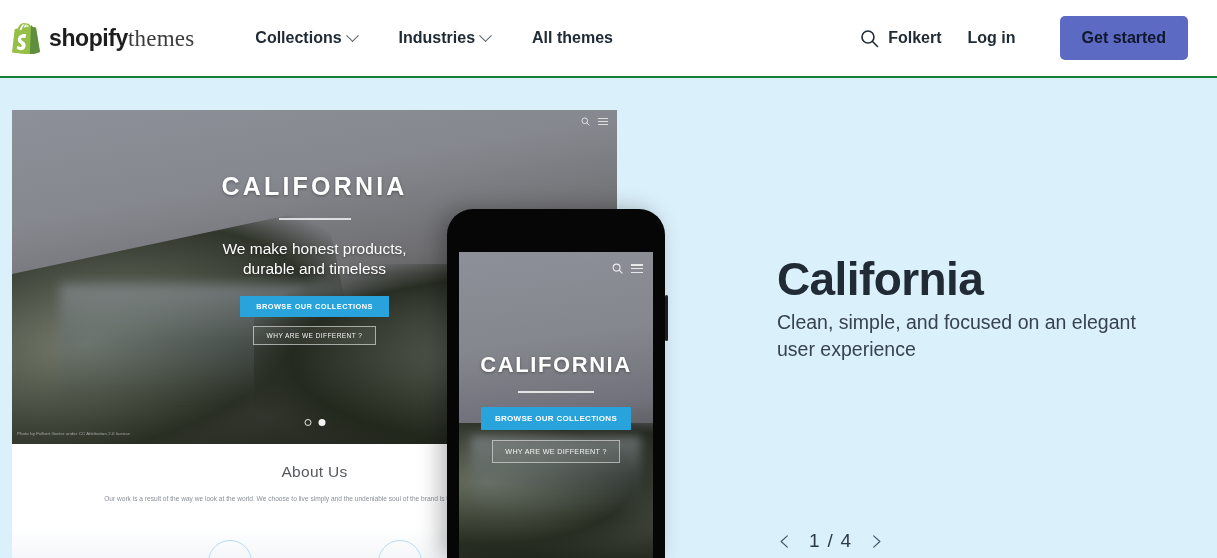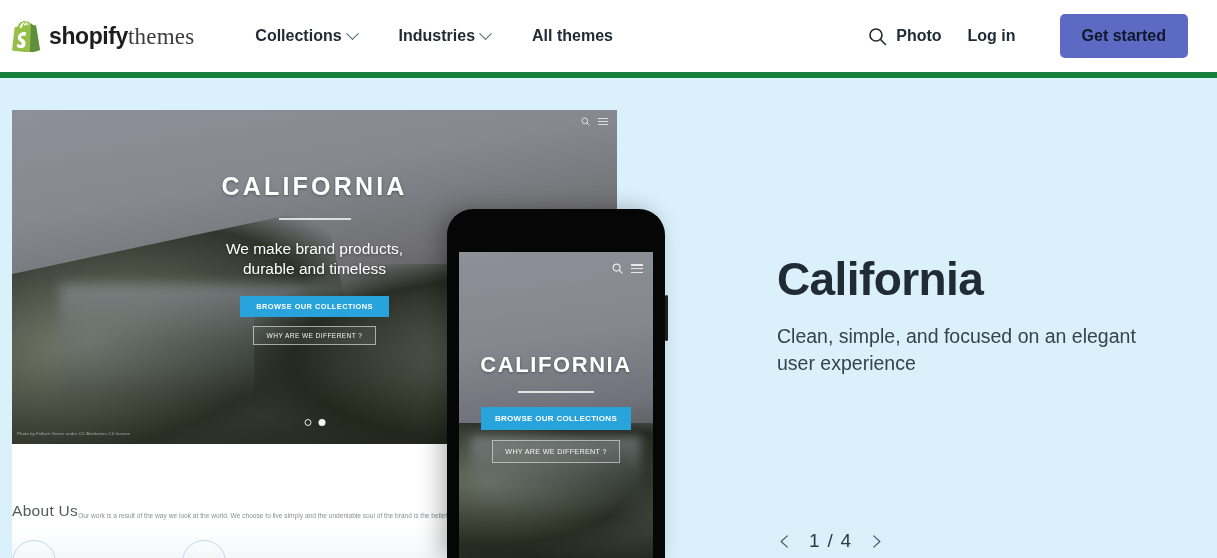--- a/index.html
+++ b/index.html
@@ -8,21 +8,21 @@
     overflow: hidden;
     font-family: "Liberation Sans", sans-serif;
     background: #daf0fb;
   }
 
   
   .header {
     position: absolute; top: 0; left: 0;
     width: 1217px; height: 78px;
     background: #ffffff;
-    border-bottom: 6px solid #15803d;
+    border-bottom: 2px solid #15803d;
     display: flex; align-items: center;
   }
   .logo-wrap {
     display: flex; align-items: center;
     margin-left: 12px; gap: 9px;
   }
   .logo-bag { width: 28px; height: 31px; display: block; }
   .logo-text { font-size: 23px; line-height: 1; white-space: nowrap; }
   .logo-text .b { font-weight: bold; color: #1d1d1d; letter-spacing: -0.4px; }
   .logo-text .t { font-weight: 400; color: #3c3c3c; font-family: "Liberation Serif", serif; font-style: normal; letter-spacing: 0.2px; }
@@ -136,21 +136,21 @@
   .dot.hollow { border: 1.4px solid rgba(255,255,255,.9); }
   .dot.solid { background: rgba(255,255,255,.95); }
   .dk-credit {
     position: absolute; left: 5px; bottom: 8px; z-index: 6;
     font-size: 4.4px; color: rgba(225,225,225,.62);
     letter-spacing: .08px; white-space: nowrap;
   }
   .dk-about {
     position: relative; width: 605px; height: 114px;
     background: linear-gradient(180deg,#ffffff 0%,#ffffff 72%,#f4f7f9 100%);
-    display: flex; flex-direction: row; align-items: center;
+    display: flex; flex-direction: column; align-items: center;
     padding-top: 19px; overflow: hidden;
   }
   .ab-title {
     font-size: 15.5px; color: #55595d; font-weight: 400;
     font-family: "Liberation Sans", sans-serif; letter-spacing: .3px;
   }
   .ab-body {
     margin-top: 12px; font-size: 6.6px; line-height: 1.85;
     color: #8b9096; text-align: center; max-width: 540px;
   }
@@ -221,21 +221,21 @@
   }
 
   
   .info { position: absolute; left: 777px; top: 0; width: 420px; height: 480px; }
   .info-title {
     position: absolute; top: 178px; left: 0;
     font-size: 46px; font-weight: bold; color: #212b36;
     letter-spacing: -0.6px; line-height: 1;
   }
   .info-sub {
-    position: absolute; top: 245px; left: 0; width: 380px;
+    position: absolute; top: 231px; left: 0; width: 380px;
     font-size: 19.5px; color: #37424e; line-height: 1.37; font-weight: 400;
   }
   .more-btn {
     position: absolute; top: 333px; left: 0;
     background: #2e3338; color: #ffffff;
     font-size: 16px; font-weight: bold;
     border: none; border-radius: 5px;
     padding: 15px 28px; cursor: pointer;
     font-family: "Liberation Sans", sans-serif;
   }
@@ -275,21 +275,21 @@
       <span>All themes</span>
     </div>
   </nav>
 
   <div class="rightnav">
     <div class="searchgrp">
       <svg class="mag" viewBox="0 0 20 20">
         <circle cx="8.4" cy="8.4" r="6.3" fill="none" stroke="#212b36" stroke-width="1.7"></circle>
         <line x1="13.2" y1="13.2" x2="18.4" y2="18.4" stroke="#212b36" stroke-width="1.7" stroke-linecap="round"></line>
       </svg>
-      <span>Photo</span>
+      <span>Folkert</span>
     </div>
     <div class="login">Log in</div>
     <button class="getstarted">Get started</button>
   </div>
 </div>
 
 <div class="stage">
 
   <div class="desktop">
     <div class="dk-hero">
@@ -303,21 +303,21 @@
         <span class="mini-burger">
             <i></i>
             <i></i>
             <i></i>
           </span>
       </div>
 
       <div class="dk-center">
         <div class="dk-title">CALIFORNIA</div>
         <div class="dk-rule"></div>
-        <div class="dk-sub" style="white-space:pre-line">We make brand products,
+        <div class="dk-sub" style="white-space:pre-line">We make honest products,
 durable and timeless</div>
         <button class="dk-btn-primary">BROWSE OUR COLLECTIONS</button>
         <button class="dk-btn-ghost">WHY ARE WE DIFFERENT ?</button>
       </div>
 
       <div class="dk-dots">
         <span class="dot hollow"></span>
         <span class="dot solid"></span>
       </div>
 

